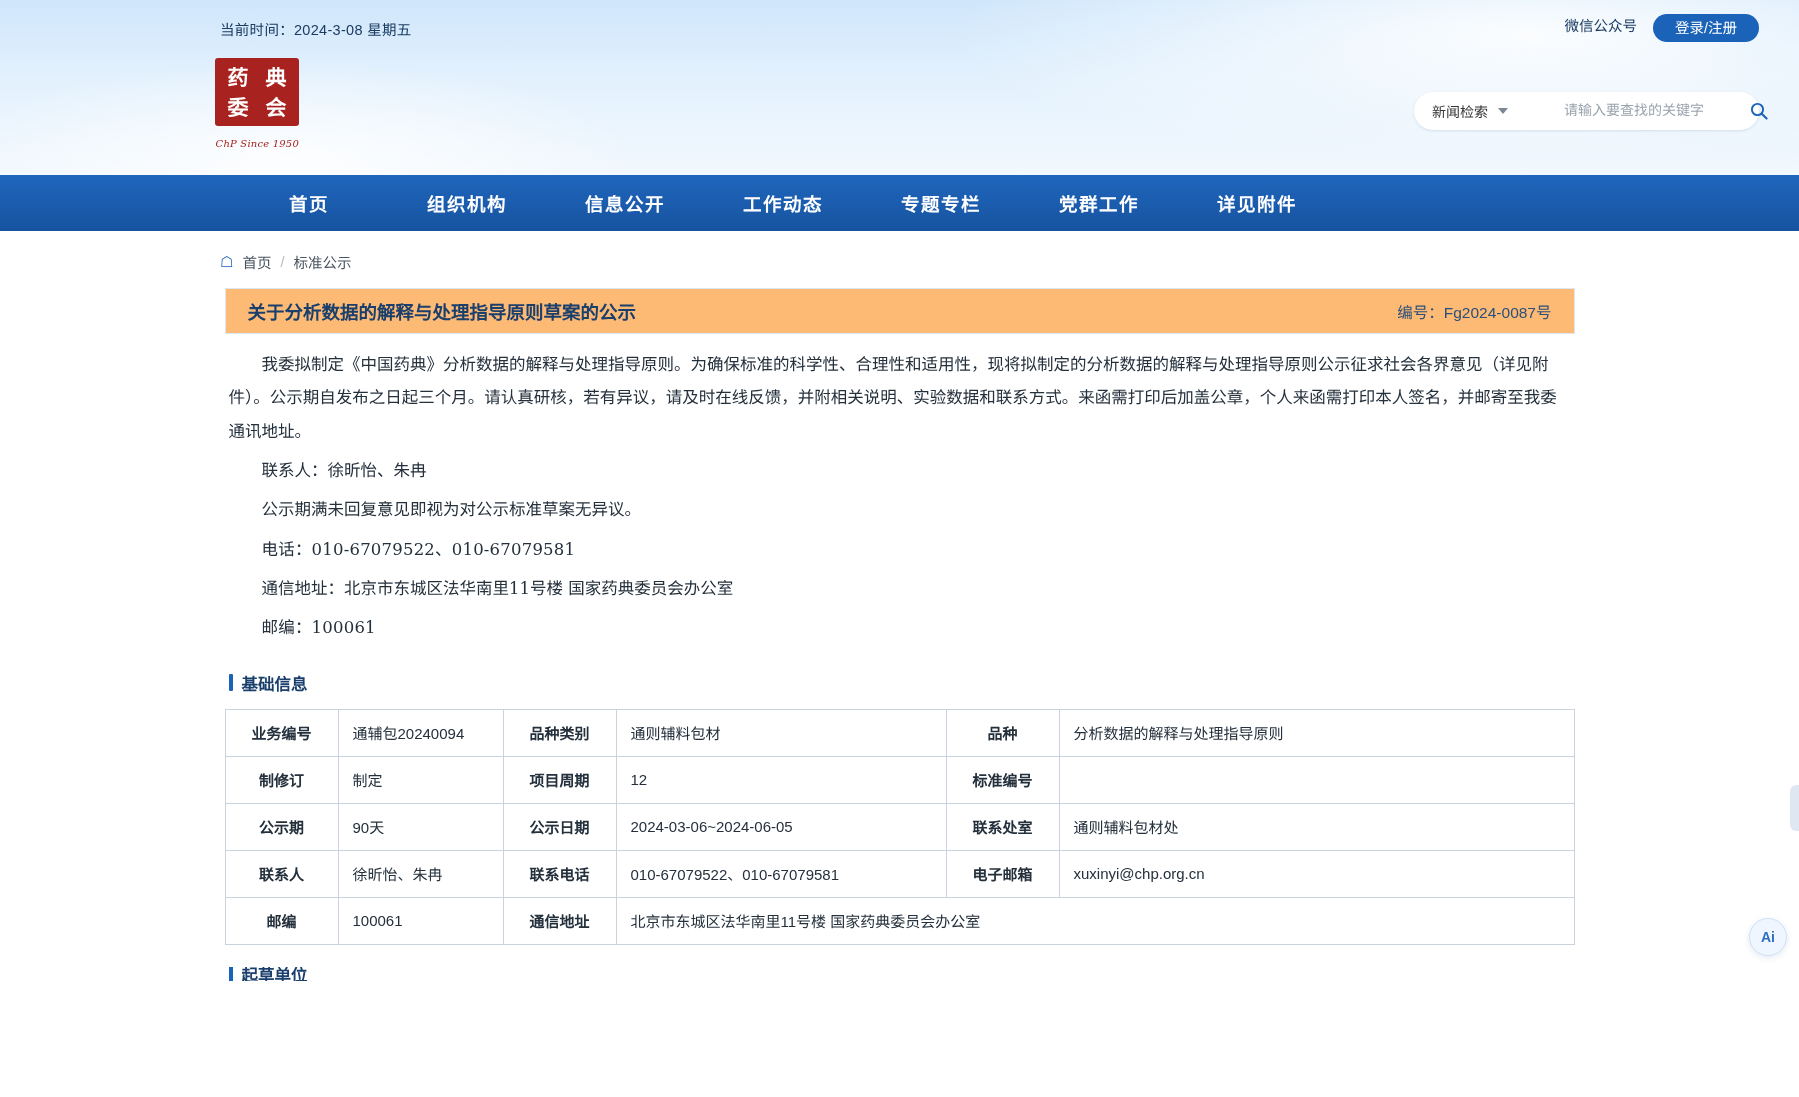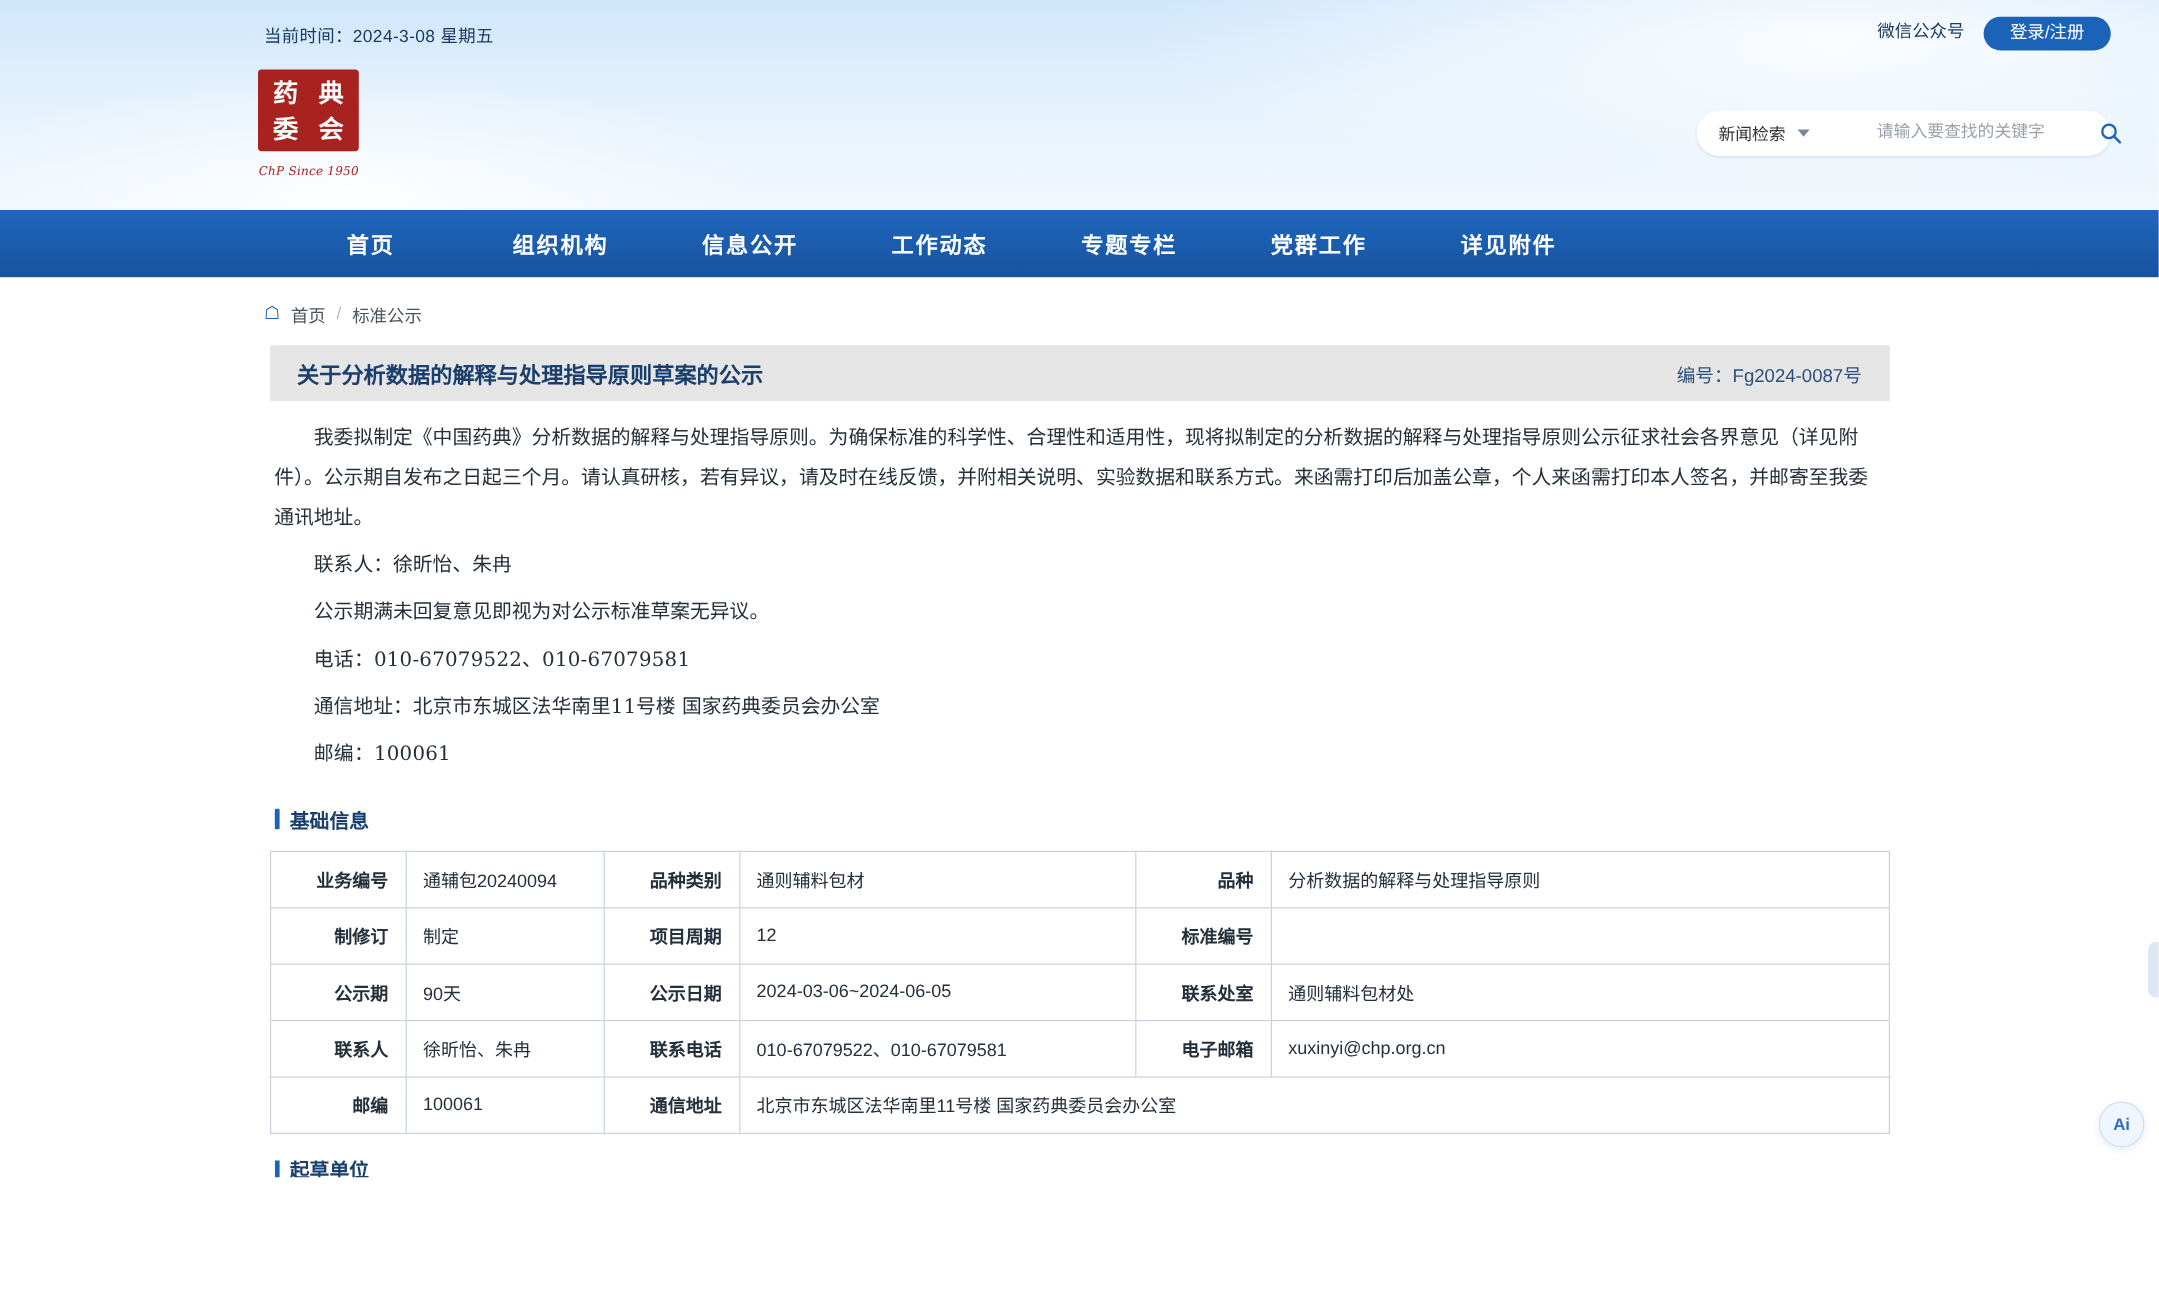--- a/index.html
+++ b/index.html
@@ -220,21 +220,21 @@
   .crumb .sep { color: #b4bcc4; }
   .home-icon { color: #1a63b8; font-size: 15px; line-height: 1; }
 
   
   .content {
     width: 1350px;
     margin: 0 auto;
     padding-left: 0;
   }
   .title-bar {
-    background: #e5e5e5;
+    background: #fdba74;
     border: 1px solid #dce7f3;
     height: 46px;
     display: flex;
     align-items: center;
     padding: 0 22px;
   }
   .doc-title {
     font-size: 18.5px;
     font-weight: bold;
     color: #1a3f6d;
@@ -282,21 +282,21 @@
     font-size: 15px;
   }
   table.info td {
     border: 1px solid #c9d3de;
     height: 47px;
     padding: 6px 14px;
     color: #24303c;
     vertical-align: middle;
   }
   td.lbl {
-    text-align: right;
+    text-align: center;
     font-weight: bold;
     color: #1f3a58;
     background: #fff;
   }
   .c1 { width: 113px; }
   .c2 { width: 165px; }
   .c3 { width: 113px; }
   .c4 { width: 330px; }
   .c5 { width: 113px; }
   .c6 { width: auto; }

